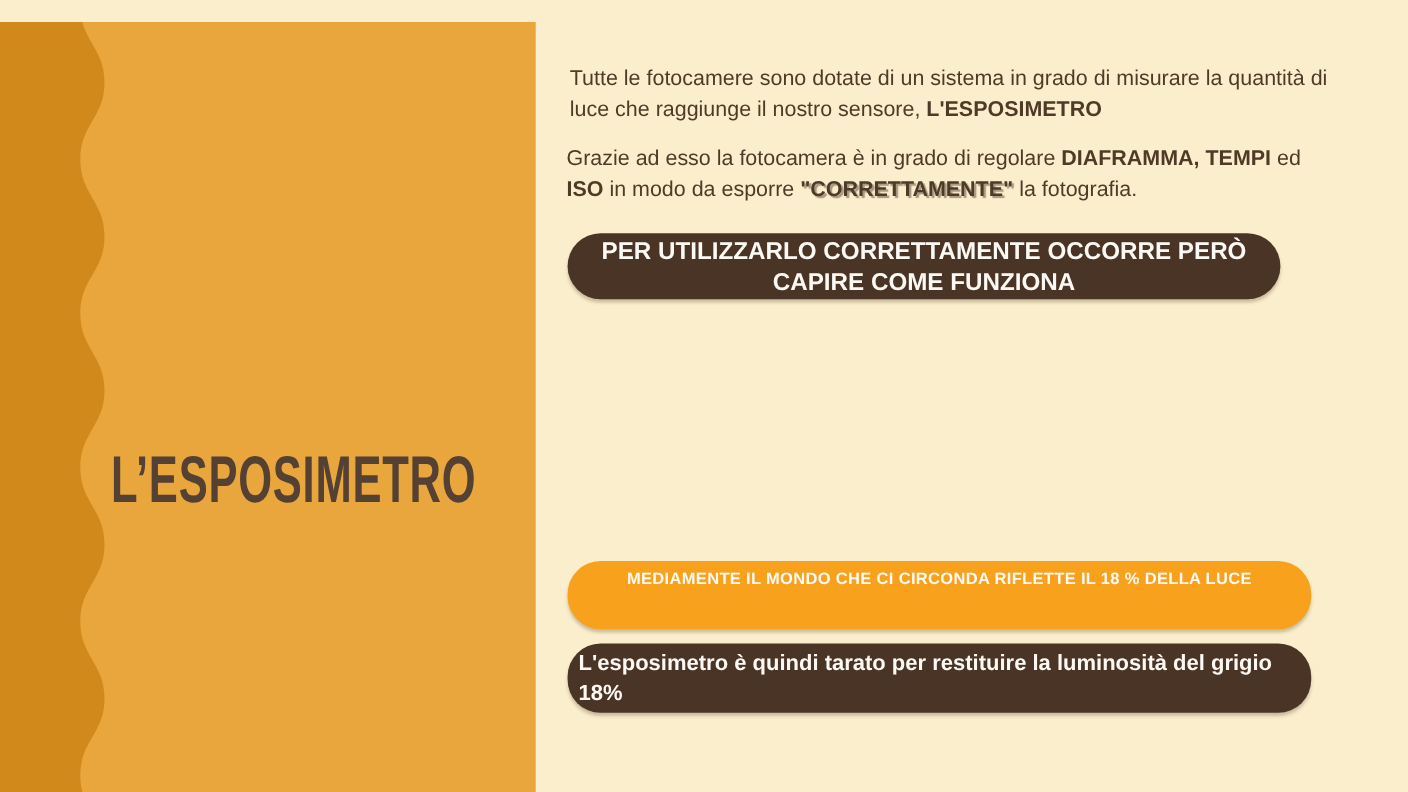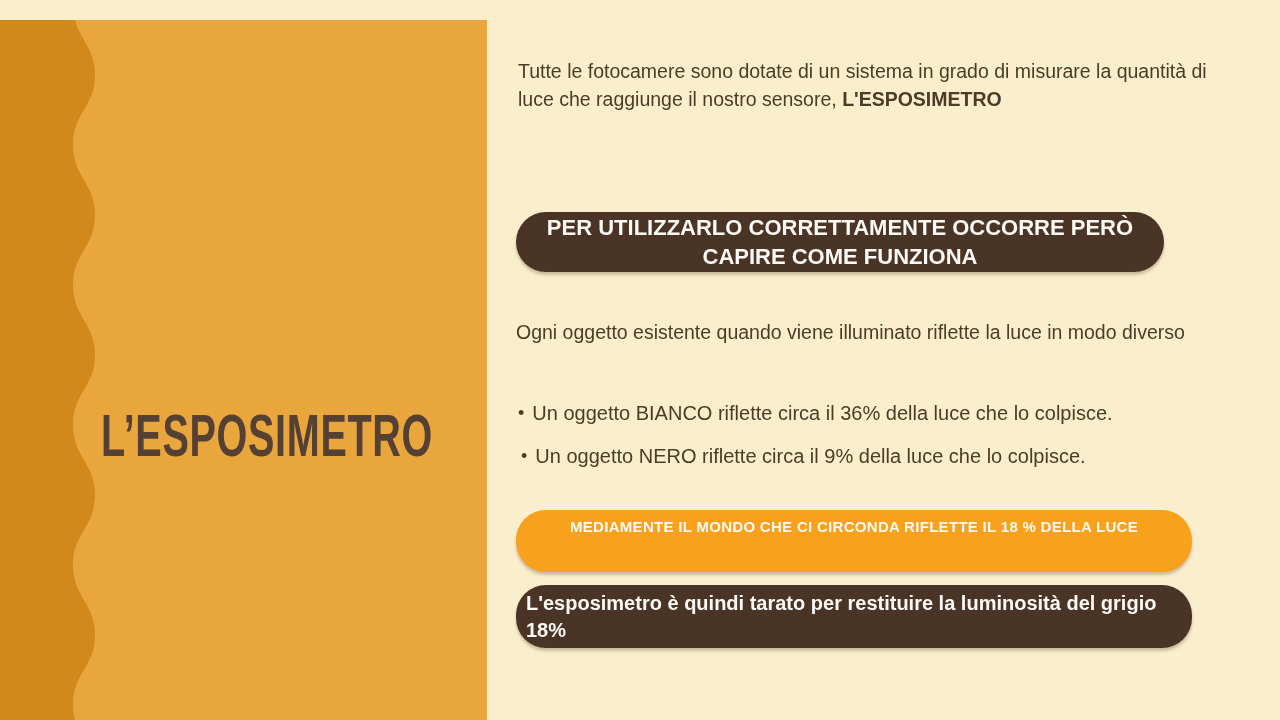--- a/index.html
+++ b/index.html
@@ -143,27 +143,25 @@
         C73,717 95,723 95,755
         L0,755 Z"></path>
     </svg>
     <h1 class="slide-title">L’ESPOSIMETRO</h1>
   </div>
 
   <div class="right-panel">
 
     <p class="para p1"><span>Tutte le fotocamere sono dotate di un sistema in grado di misurare la quantità di luce che raggiunge il nostro sensore, </span><b>L'ESPOSIMETRO</b></p>
 
+    <p class="para p2"><span>Grazie ad esso la fotocamera è in grado di regolare </span><b>DIAFRAMMA, TEMPI</b><span> ed </span><b>ISO</b><span> in modo da esporre </span><b class="shadowed">"CORRETTAMENTE"</b><span> la fotografia.</span></p>
 
     <div class="callout callout-dark-1">PER UTILIZZARLO CORRETTAMENTE OCCORRE PERÒ CAPIRE COME FUNZIONA</div>
 
-    <p class="para p3">Ogni oggetto esistente quando viene illuminato riflette la luce in modo diverso</p>
 
-    <div class="bullet-line bullet-1"><span class="bullet-marker">•</span><span>Un oggetto BIANCO riflette circa il 36% della luce che lo colpisce.</span></div>
 
-    <div class="bullet-line bullet-2"><span class="bullet-marker">•</span><span>Un oggetto NERO riflette circa il 9% della luce che lo colpisce.</span></div>
 
     <div class="callout callout-orange">MEDIAMENTE IL MONDO CHE CI CIRCONDA RIFLETTE IL 18 % DELLA LUCE</div>
 
     <div class="callout callout-dark-2">L'esposimetro è quindi tarato per restituire la luminosità del grigio 18%</div>
 
   </div>
 </div>
 
 </body></html>

